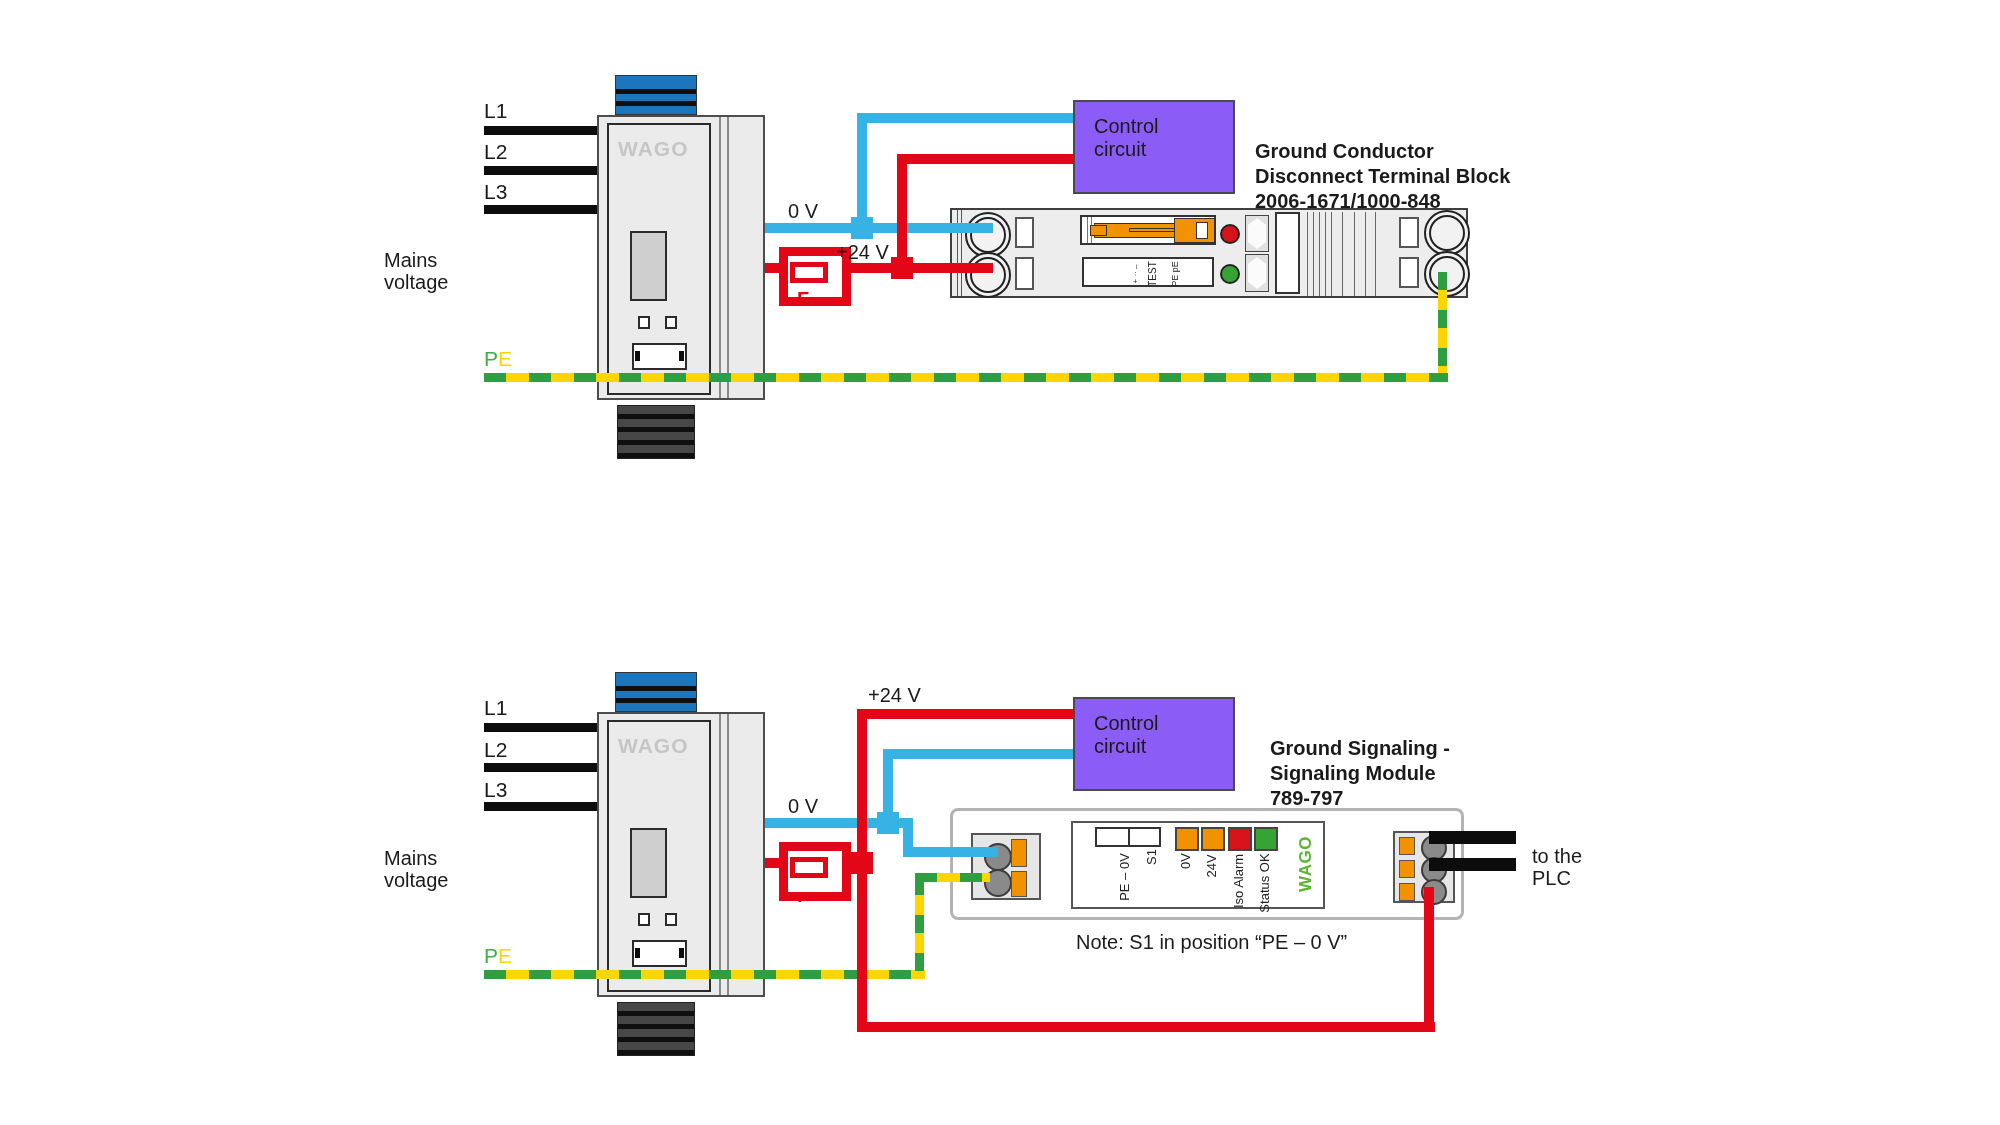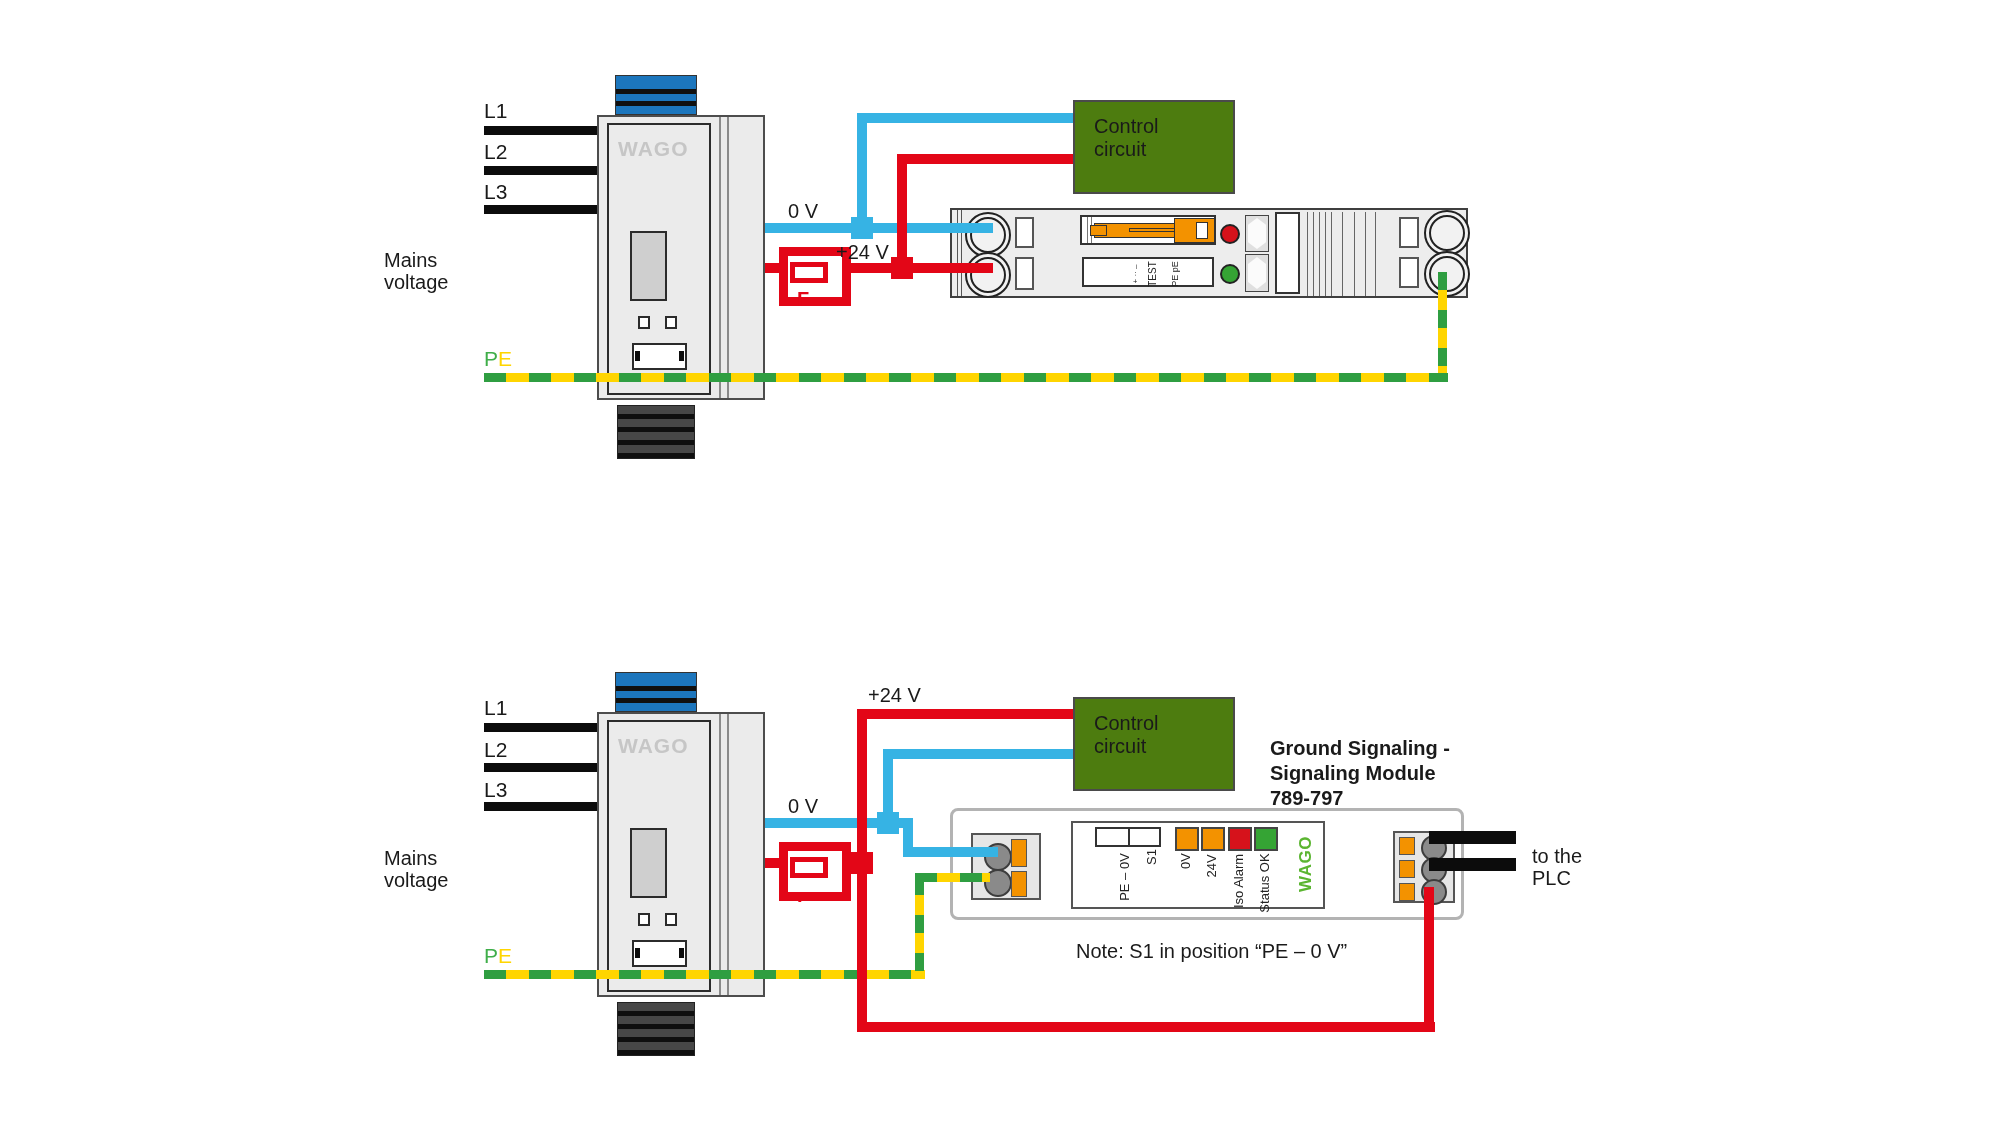--- a/index.html
+++ b/index.html
@@ -17,21 +17,21 @@
   .psu-panel{border:2px solid #2b2b2b;}
   .psu-logo{position:absolute;font-size:21px;font-weight:800;letter-spacing:1px;color:#c6c6c6;}
   .psu-display{background:#cfcfcf;border:2px solid #2b2b2b;}
   .psu-sq{border:2px solid #2b2b2b;background:#fff;}
   .psu-conn{border:2px solid #2b2b2b;background:#fff;}
   .psu-conn .n1,.psu-conn .n2{position:absolute;width:5px;height:10px;background:#0c0c0c;top:6px;}
   .psu-conn .n1{left:1px;} .psu-conn .n2{right:1px;}
   .cap-blue{background:linear-gradient(180deg,#1c76bd 0 13px,#101010 13px 18px,#1c76bd 18px 25px,#101010 25px 30px,#1c76bd 30px 40px);border:1px solid #333;}
   .cap-dark{background:repeating-linear-gradient(180deg,#474747 0 8px,#0f0f0f 8px 13px);border:1px solid #222;}
   .vline{position:absolute;width:1.5px;background:#8a8a8a;}
-  .cbox{position:absolute;border:2px solid #4a4a4a;background:#4d7c0f;font-size:20px;line-height:23px;padding:13px 0 0 19px;}
+  .cbox{position:absolute;border:2px solid #4a4a4a;background:#8b5cf6;font-size:20px;line-height:23px;padding:13px 0 0 19px;}
   .title{position:absolute;font-size:20px;font-weight:bold;line-height:25px;white-space:nowrap;}
   .fuse{position:absolute;width:54px;height:41px;border:9px solid #e30617;background:#fff;}
   .fuse .bar{position:absolute;left:2px;top:6px;width:28px;height:11px;border:5px solid #e30617;background:#fff;}
   .junc{position:absolute;width:22px;height:22px;}
   .ring{position:absolute;border-radius:50%;border:2.5px solid #222;background:#f2f2f2;}
   .ring .in{position:absolute;inset:3px;border-radius:50%;border:2px solid #222;}
   .wrect{background:#fff;border:2px solid #555;}
   .rot{position:absolute;white-space:nowrap;transform:translate(-50%,-50%) rotate(-90deg);color:#222;}
   .mod2{border:3px solid #b3b3b3;border-radius:8px;background:#fff;}
   .grp{background:#e6e6e6;border:2px solid #555;}
@@ -75,20 +75,25 @@
       <div class="n1"></div>
       <div class="n2"></div>
     </div>
   <div class="abs cap-dark" style="left:617px;top:405px;width:78px;height:54px;"></div>
 
   <div class="cbox" style="left:1073px;top:100px;width:139px;height:77px;">
     <div>Control</div>
     <div>circuit</div>
   </div>
 
+  <div class="title" style="left:1255px;top:139px;">
+    <div>Ground Conductor</div>
+    <div>Disconnect Terminal Block</div>
+    <div>2006-1671/1000-848</div>
+  </div>
 
   <div class="abs" style="left:950px;top:208px;width:518px;height:90px;background:#ededed;border:2px solid #3f3f3f;">
     <div class="vline" style="left:5px;top:0;height:86px;width:1px;background:#555;"></div>
     <div class="vline" style="left:9px;top:0;height:86px;width:1px;background:#555;"></div>
     <div class="ring" style="left:13px;top:2px;width:42px;height:42px;">
         <div class="in"></div>
       </div>
     <div class="ring" style="left:13px;top:42px;width:42px;height:42px;">
         <div class="in"></div>
       </div>
@@ -226,21 +231,21 @@
 
     <div class="abs grp" style="left:440px;top:20px;width:62px;height:72px;"></div>
     <div class="abs orng" style="left:446px;top:26px;width:16px;height:18px;"></div>
     <div class="abs orng" style="left:446px;top:49px;width:16px;height:18px;"></div>
     <div class="abs orng" style="left:446px;top:72px;width:16px;height:18px;"></div>
     <div class="gcirc" style="left:468px;top:24px;width:22px;height:22px;"></div>
     <div class="gcirc" style="left:468px;top:46px;width:22px;height:22px;"></div>
     <div class="gcirc" style="left:468px;top:68px;width:22px;height:22px;"></div>
   </div>
 
-  <div class="lbl" style="left:1076px;top:440px;">Note: S1 in position “PE – 0 V”</div>
+  <div class="lbl" style="left:1076px;top:431px;">Note: S1 in position “PE – 0 V”</div>
 
   <div class="lbl" style="left:788px;top:295px;">0 V</div>
   <div class="wire blu" style="left:765px;top:318px;width:148px;height:10px;"></div>
   <div class="wire blu" style="left:903px;top:318px;width:10px;height:39px;"></div>
   <div class="wire blu" style="left:903px;top:347px;width:95px;height:10px;z-index:6;"></div>
   <div class="wire blu" style="left:883px;top:254px;width:10px;height:74px;"></div>
   <div class="wire blu" style="left:883px;top:249px;width:190px;height:10px;"></div>
   <div class="junc blu" style="left:877px;top:312px;"></div>
 
   <div class="lbl" style="left:868px;top:184px;">+24 V</div>

